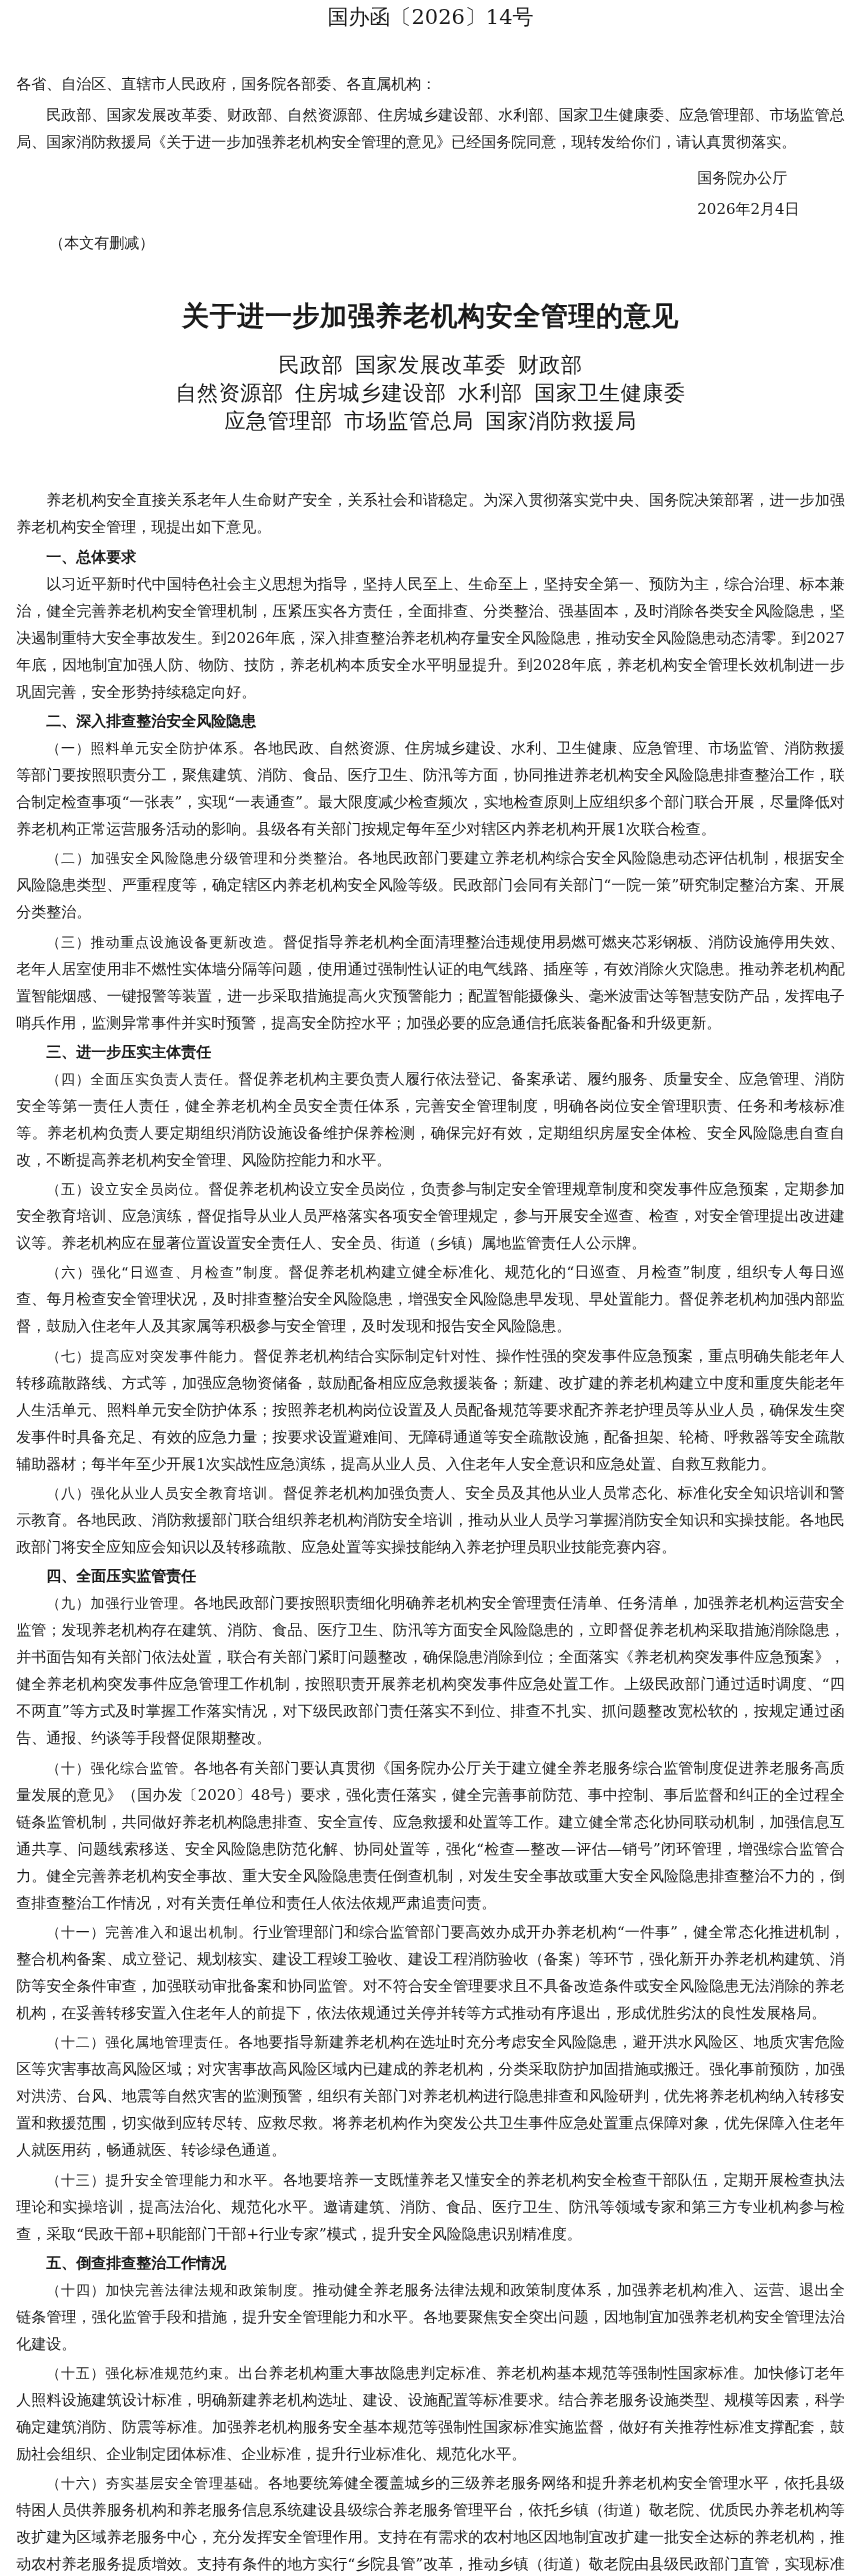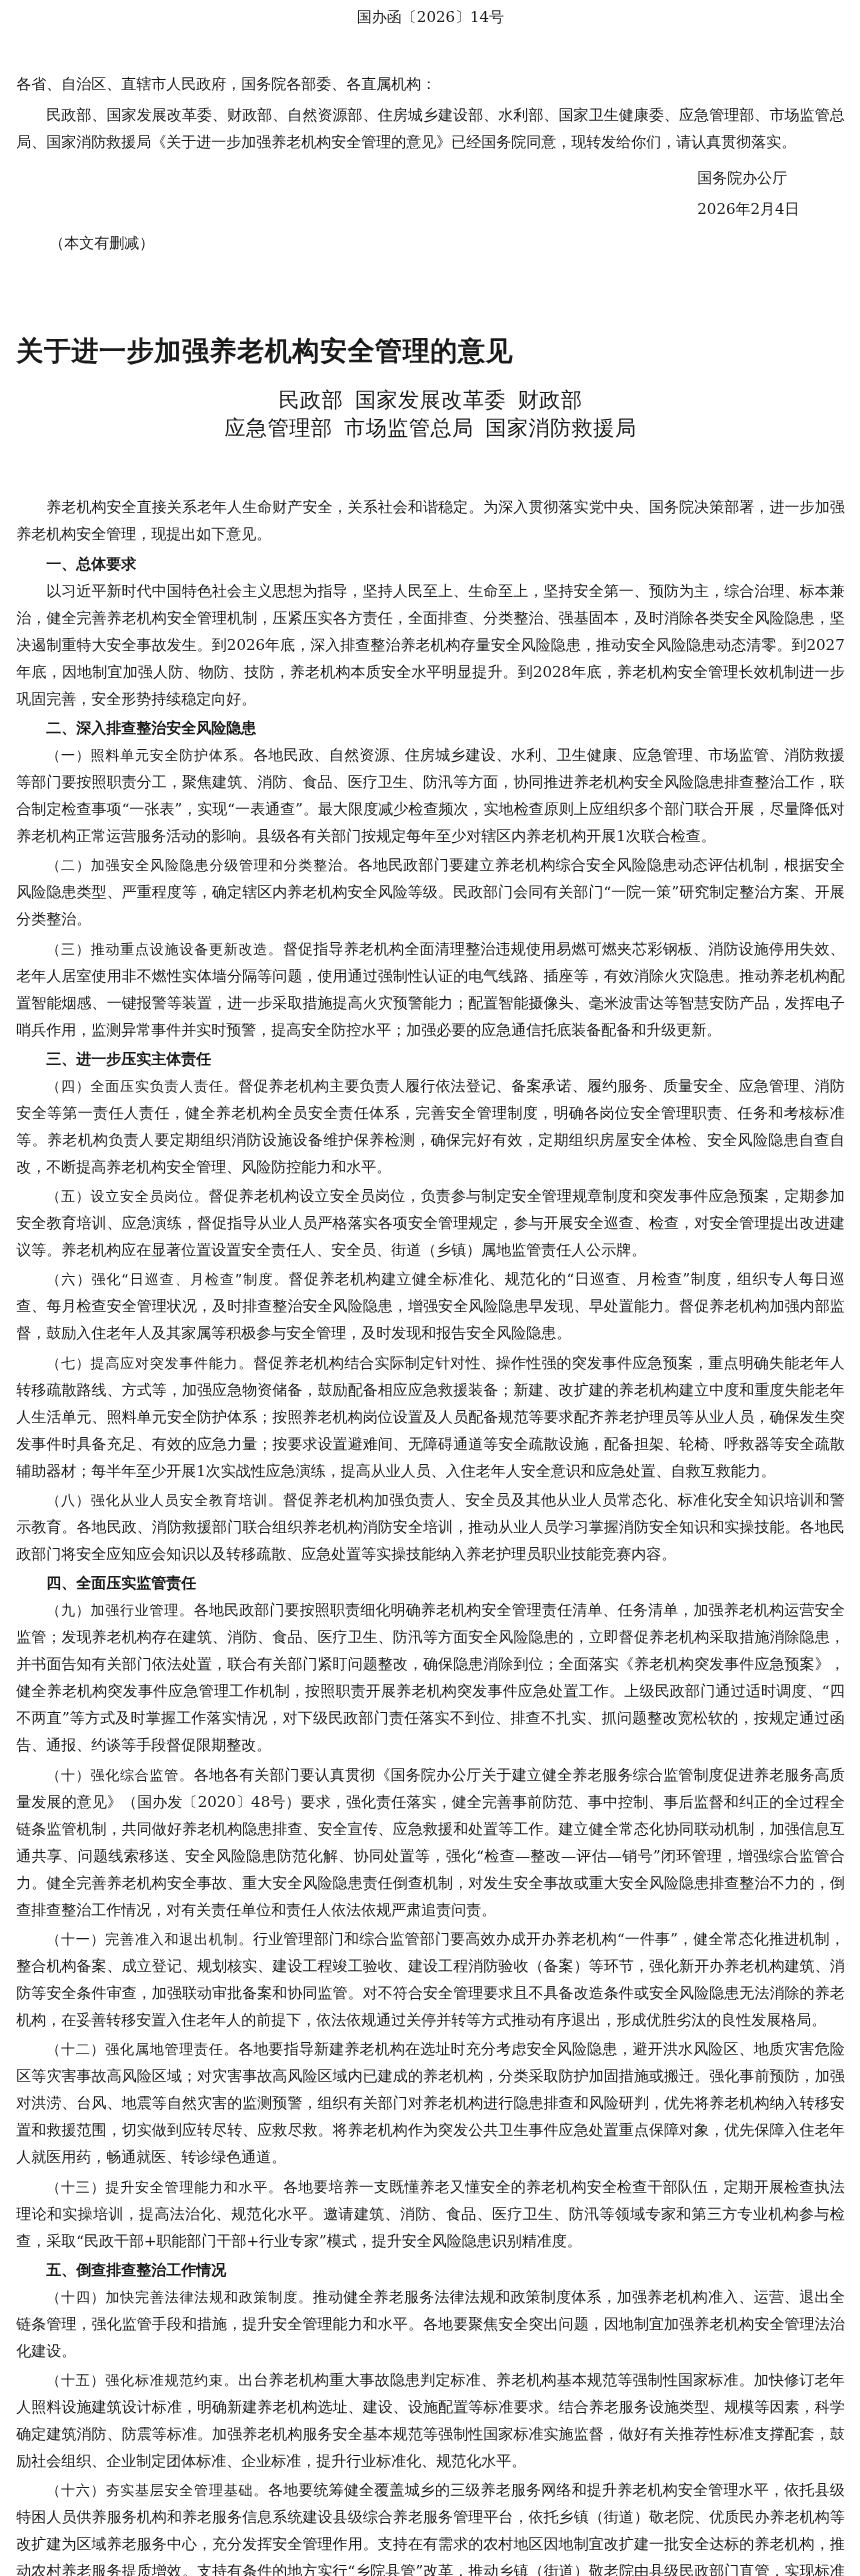--- a/index.html
+++ b/index.html
@@ -4,42 +4,43 @@
 <style>
   html, body { margin: 0; padding: 0; background: #ffffff; }
   body {
     width: 861px;
     font-family: "DejaVu Serif", "Liberation Serif", serif;
     color: #1a1a1a;
   }
   .page { padding: 0 16.3px 0 16.3px; box-sizing: border-box; width: 861px; }
   .doc-number {
     text-align: center;
-    font-size: 15px;
+    font-size: 21px;
     line-height: 20px;
     padding-top: 7px;
     height: 58px;
   }
   p { margin: 0; font-size: 15px; line-height: 27px; text-align: justify; }
   .addressee { margin-top: 5.8px; }
   .indent { text-indent: 30px; }
   .forward { margin-top: 4.7px; }
   .signer, .sign-date {
     text-align: left;
     padding-left: 681px;
     font-size: 15px;
     line-height: 27px;
   }
   .signer { margin-top: 8.1px; }
   .sign-date { margin-top: 4.7px; }
   .abridged { margin-top: 7px; padding-left: 33px; font-size: 15px; line-height: 27px; }
   .title {
+    text-align: center;
     font-size: 27px;
     line-height: 35px;
-    margin-top: 76px;
+    margin-top: 41px;
     letter-spacing: 0.6px;
   }
   .issuers { text-align: center; margin-top: 4.7px; }
   .issuer-line {
     font-family: "DejaVu Serif", "Liberation Serif", serif;
     font-size: 21px;
     line-height: 28px;
     letter-spacing: 0.6px;
   }
   .issuer-line .org { margin: 0 5.8px; }
@@ -69,20 +70,21 @@
   <p class="indent forward">民政部、国家发展改革委、财政部、自然资源部、住房城乡建设部、水利部、国家卫生健康委、应急管理部、市场监管总局、国家消防救援局《关于进一步加强养老机构安全管理的意见》已经国务院同意，现转发给你们，请认真贯彻落实。</p>
 
   <div class="signer">国务院办公厅</div>
   <div class="sign-date">2026年2月4日</div>
   <div class="abridged">（本文有删减）</div>
 
   <h1 class="title">关于进一步加强养老机构安全管理的意见</h1>
 
   <div class="issuers" id="issuers">
       <div class="issuer-line"><span class="org">民政部</span><span class="org">国家发展改革委</span><span class="org">财政部</span></div>
+      <div class="issuer-line"><span class="org">自然资源部</span><span class="org">住房城乡建设部</span><span class="org">水利部</span><span class="org">国家卫生健康委</span></div>
       <div class="issuer-line"><span class="org">应急管理部</span><span class="org">市场监管总局</span><span class="org">国家消防救援局</span></div>
     </div>
 
   <p class="indent preamble">养老机构安全直接关系老年人生命财产安全，关系社会和谐稳定。为深入贯彻落实党中央、国务院决策部署，进一步加强养老机构安全管理，现提出如下意见。</p>
 
   <div id="sections">
       <div class="section-heading">一、总体要求</div>
       <p class="indent block"><span>以习近平新时代中国特色社会主义思想为指导，坚持人民至上、生命至上，坚持安全第一、预防为主，综合治理、标本兼治，健全完善养老机构安全管理机制，压紧压实各方责任，全面排查、分类整治、强基固本，及时消除各类安全风险隐患，坚决遏制重特大安全事故发生。到2026年底，深入排查整治养老机构存量安全风险隐患，推动安全风险隐患动态清零。到2027年底，因地制宜加强人防、物防、技防，养老机构本质安全水平明显提升。到2028年底，养老机构安全管理长效机制进一步巩固完善，安全形势持续稳定向好。</span></p>
       <div class="section-heading">二、深入排查整治安全风险隐患</div>
       <p class="indent block"><span class="item-lead">（一）照料单元安全防护体系。</span><span>各地民政、自然资源、住房城乡建设、水利、卫生健康、应急管理、市场监管、消防救援等部门要按照职责分工，聚焦建筑、消防、食品、医疗卫生、防汛等方面，协同推进养老机构安全风险隐患排查整治工作，联合制定检查事项“一张表”，实现“一表通查”。最大限度减少检查频次，实地检查原则上应组织多个部门联合开展，尽量降低对养老机构正常运营服务活动的影响。县级各有关部门按规定每年至少对辖区内养老机构开展1次联合检查。</span></p>

